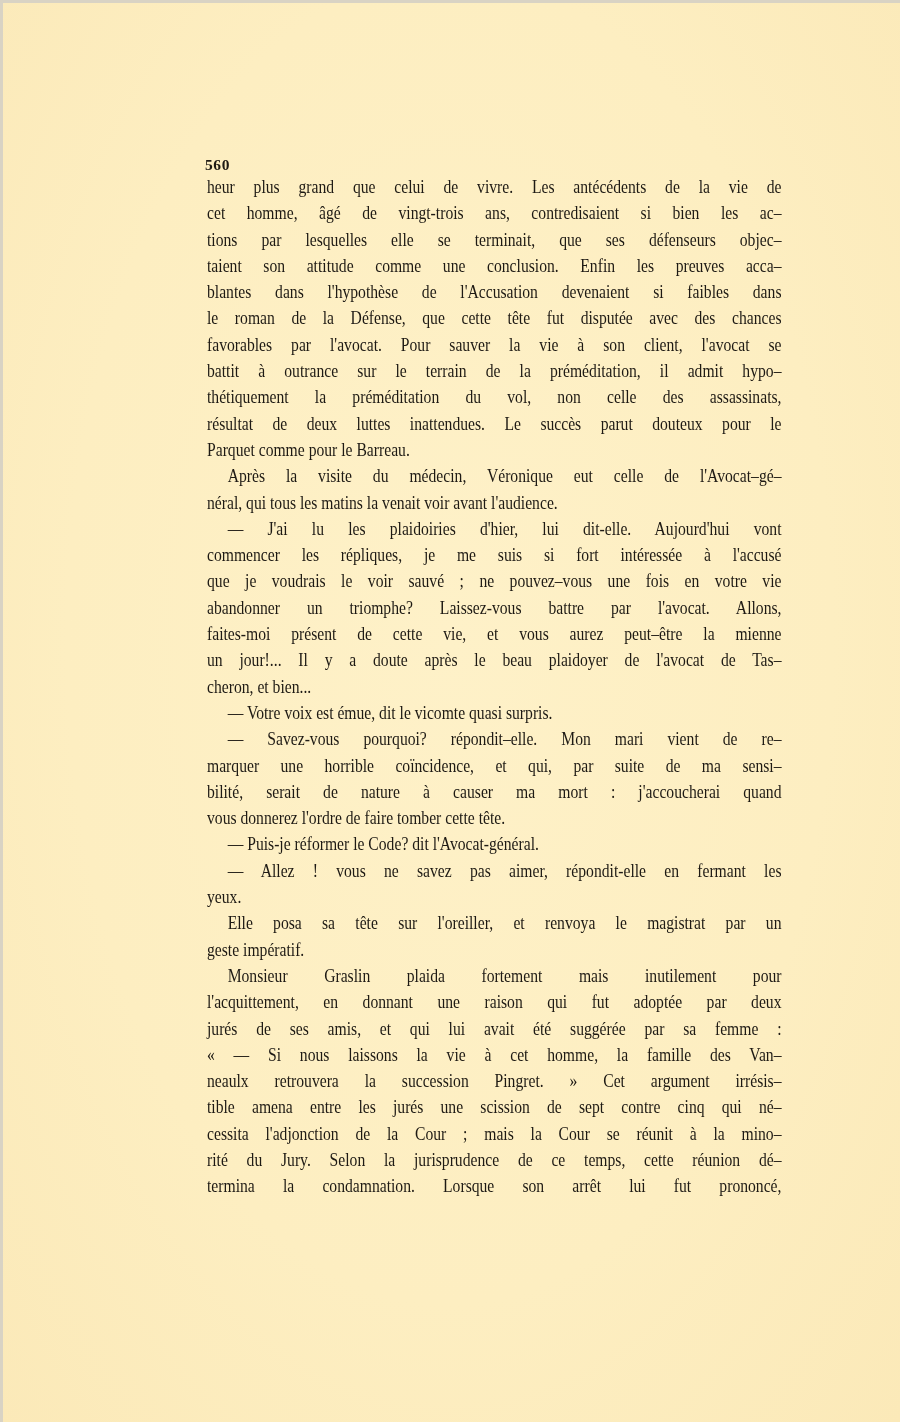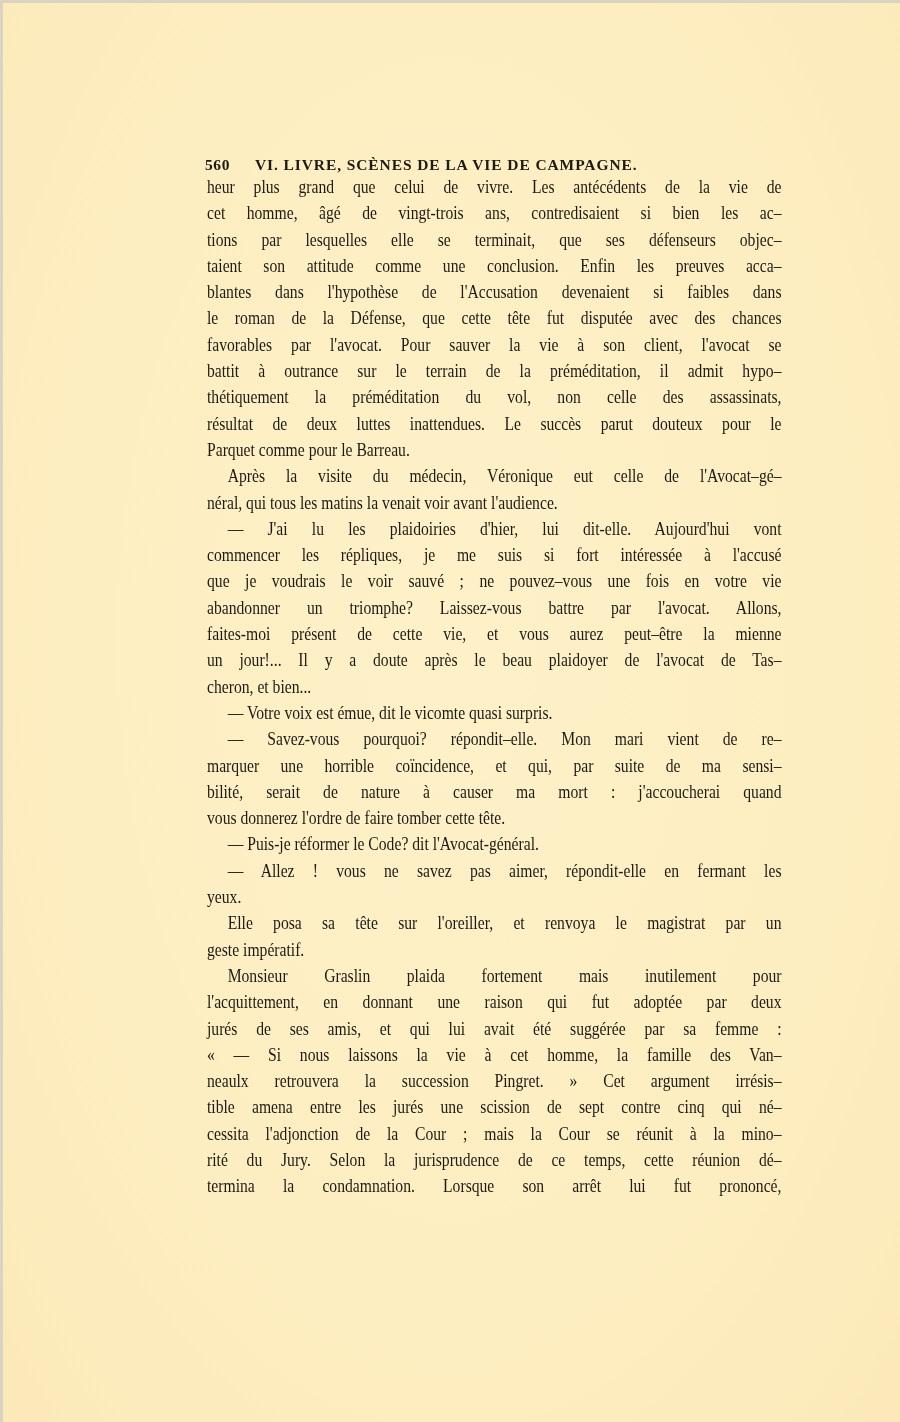--- a/index.html
+++ b/index.html
@@ -71,21 +71,20 @@
   </style>
 </head>
 <body>
 
 <div class="page">
   <div class="page-edge-top"></div>
   <div class="page-edge-left"></div>
 
   <div class="running-head">
     <span class="page-number">560</span>
-    <span class="running-title">VI. LIVRE, SCÈNES DE LA VIE DE CAMPAGNE.</span>
   </div>
 
   <div class="text-block" id="text-block">
       <div class="line">heur plus grand que celui de vivre. Les antécédents de la vie de</div>
       <div class="line">cet homme, âgé de vingt-trois ans, contredisaient si bien les ac–</div>
       <div class="line">tions par lesquelles elle se terminait, que ses défenseurs objec–</div>
       <div class="line">taient son attitude comme une conclusion. Enfin les preuves acca–</div>
       <div class="line">blantes dans l'hypothèse de l'Accusation devenaient si faibles dans</div>
       <div class="line">le roman de la Défense, que cette tête fut disputée avec des chances</div>
       <div class="line">favorables par l'avocat. Pour sauver la vie à son client, l'avocat se</div>

